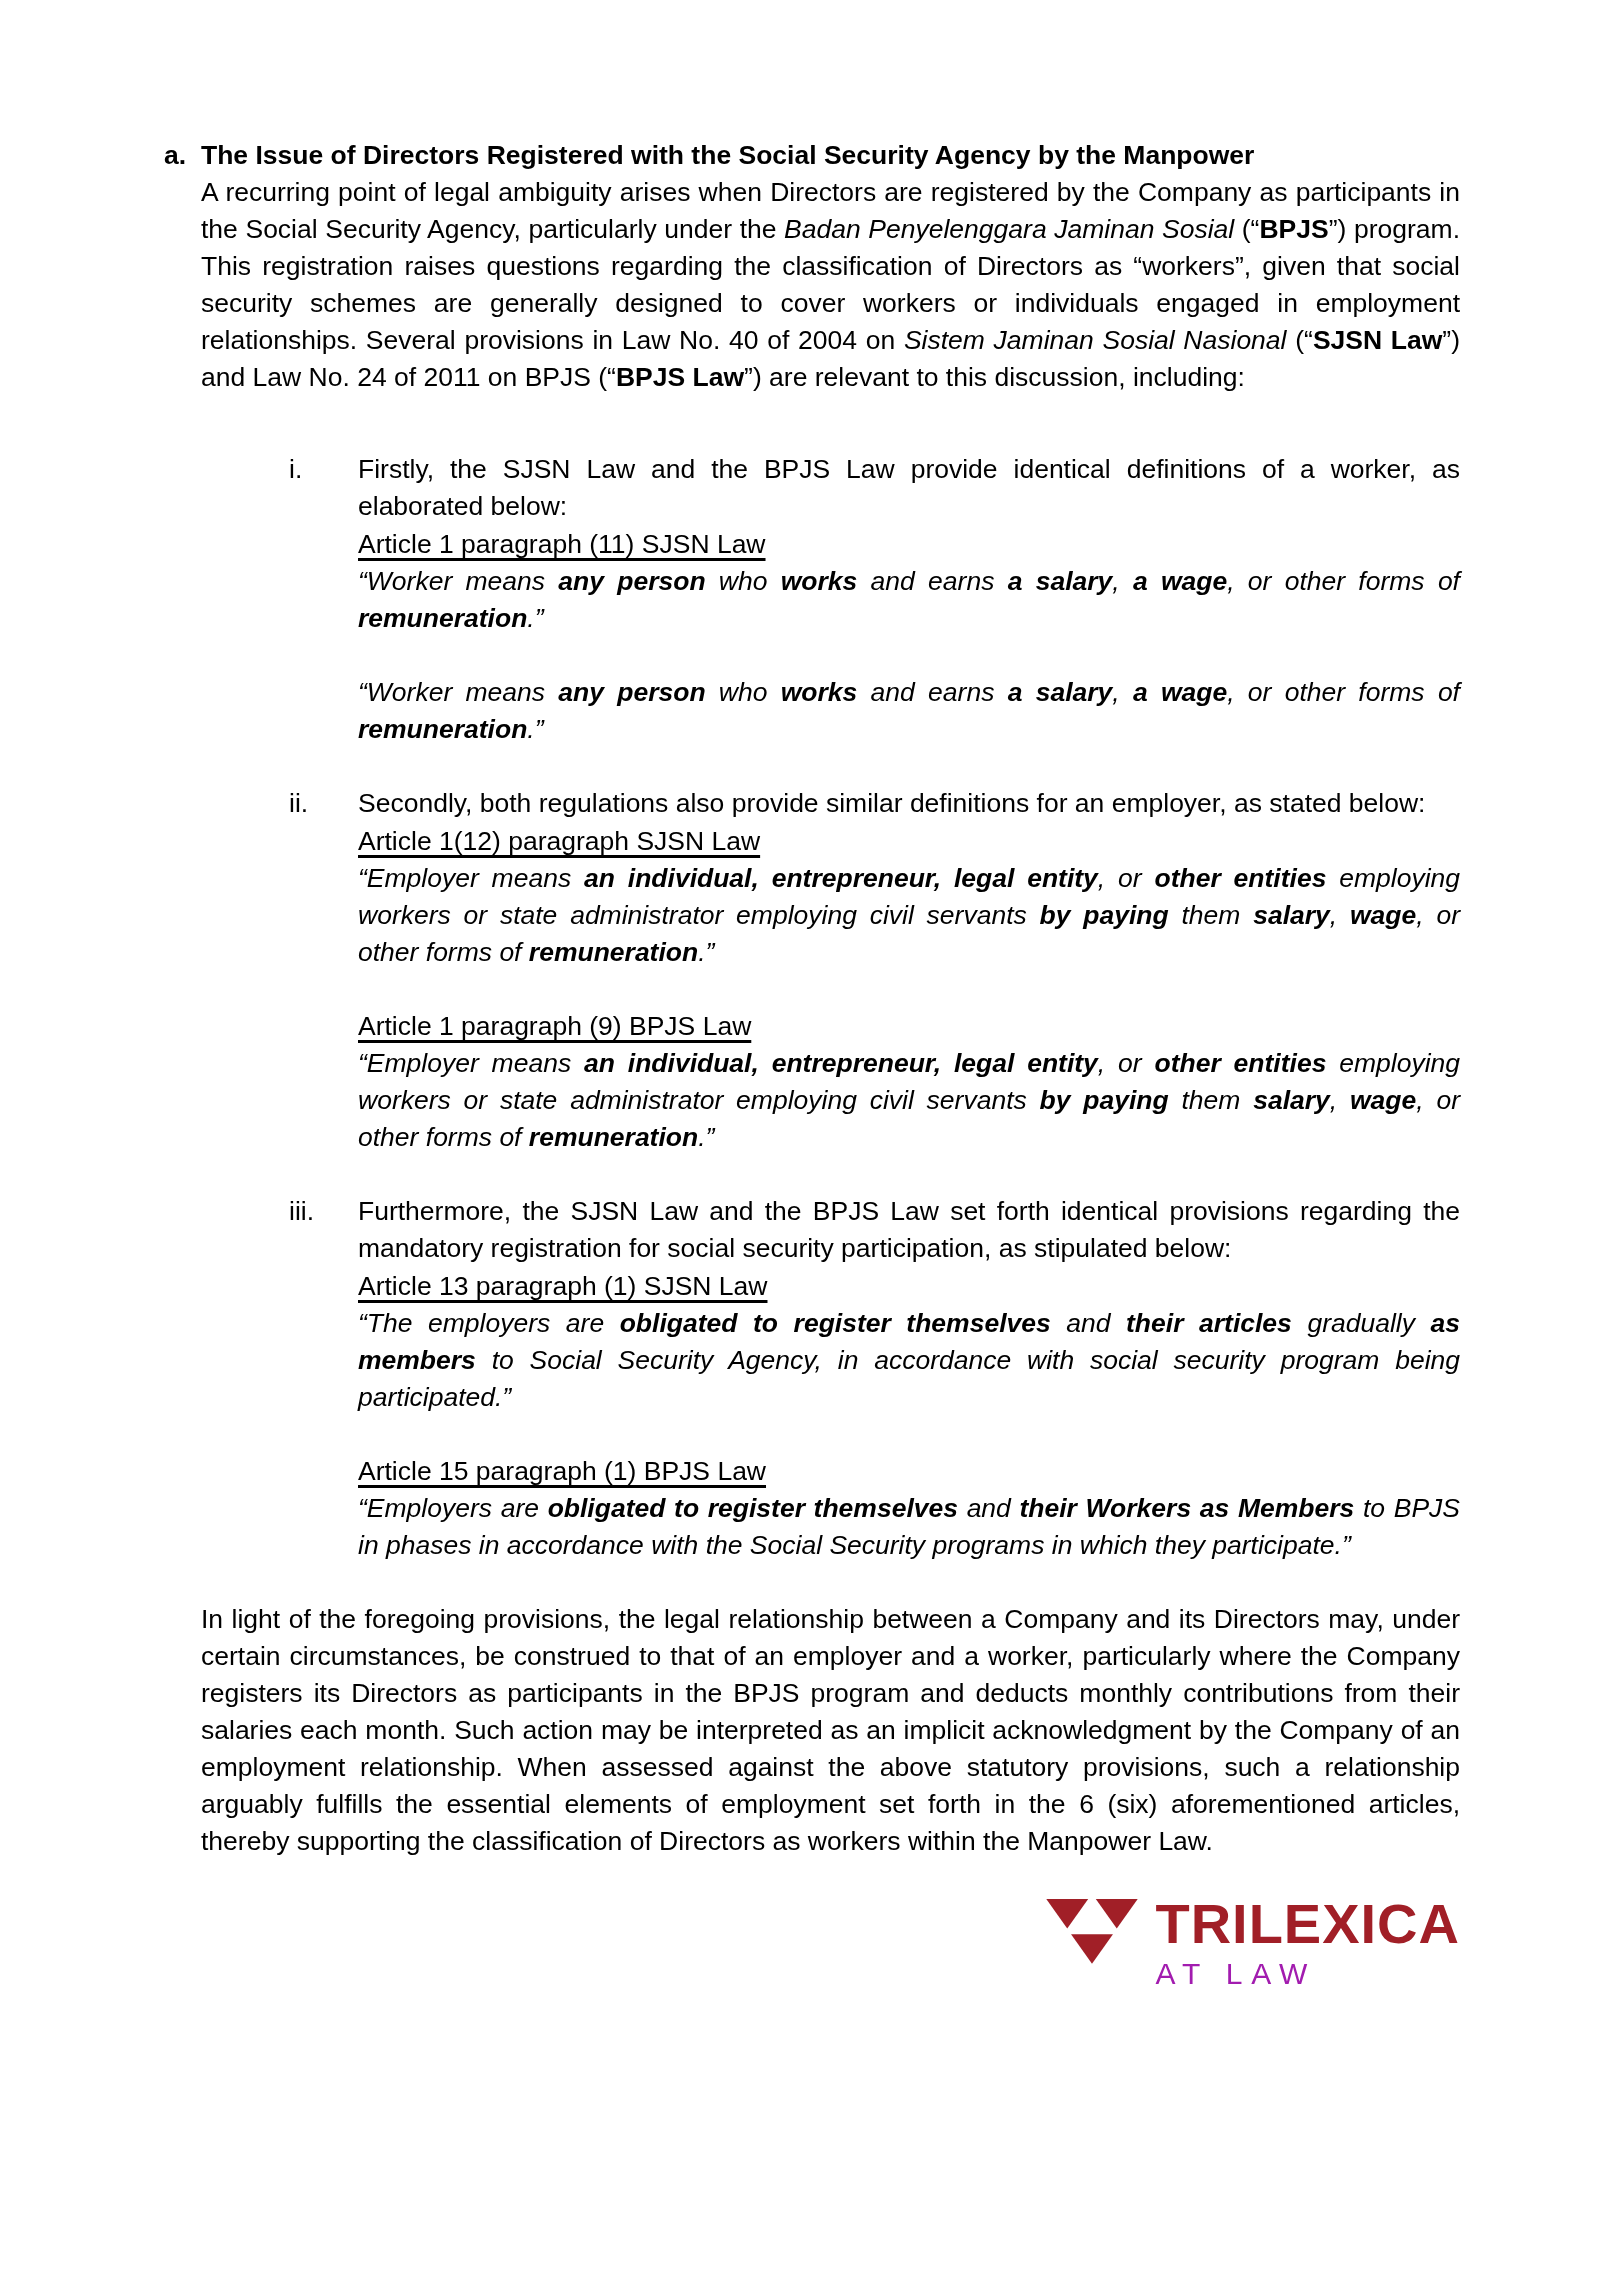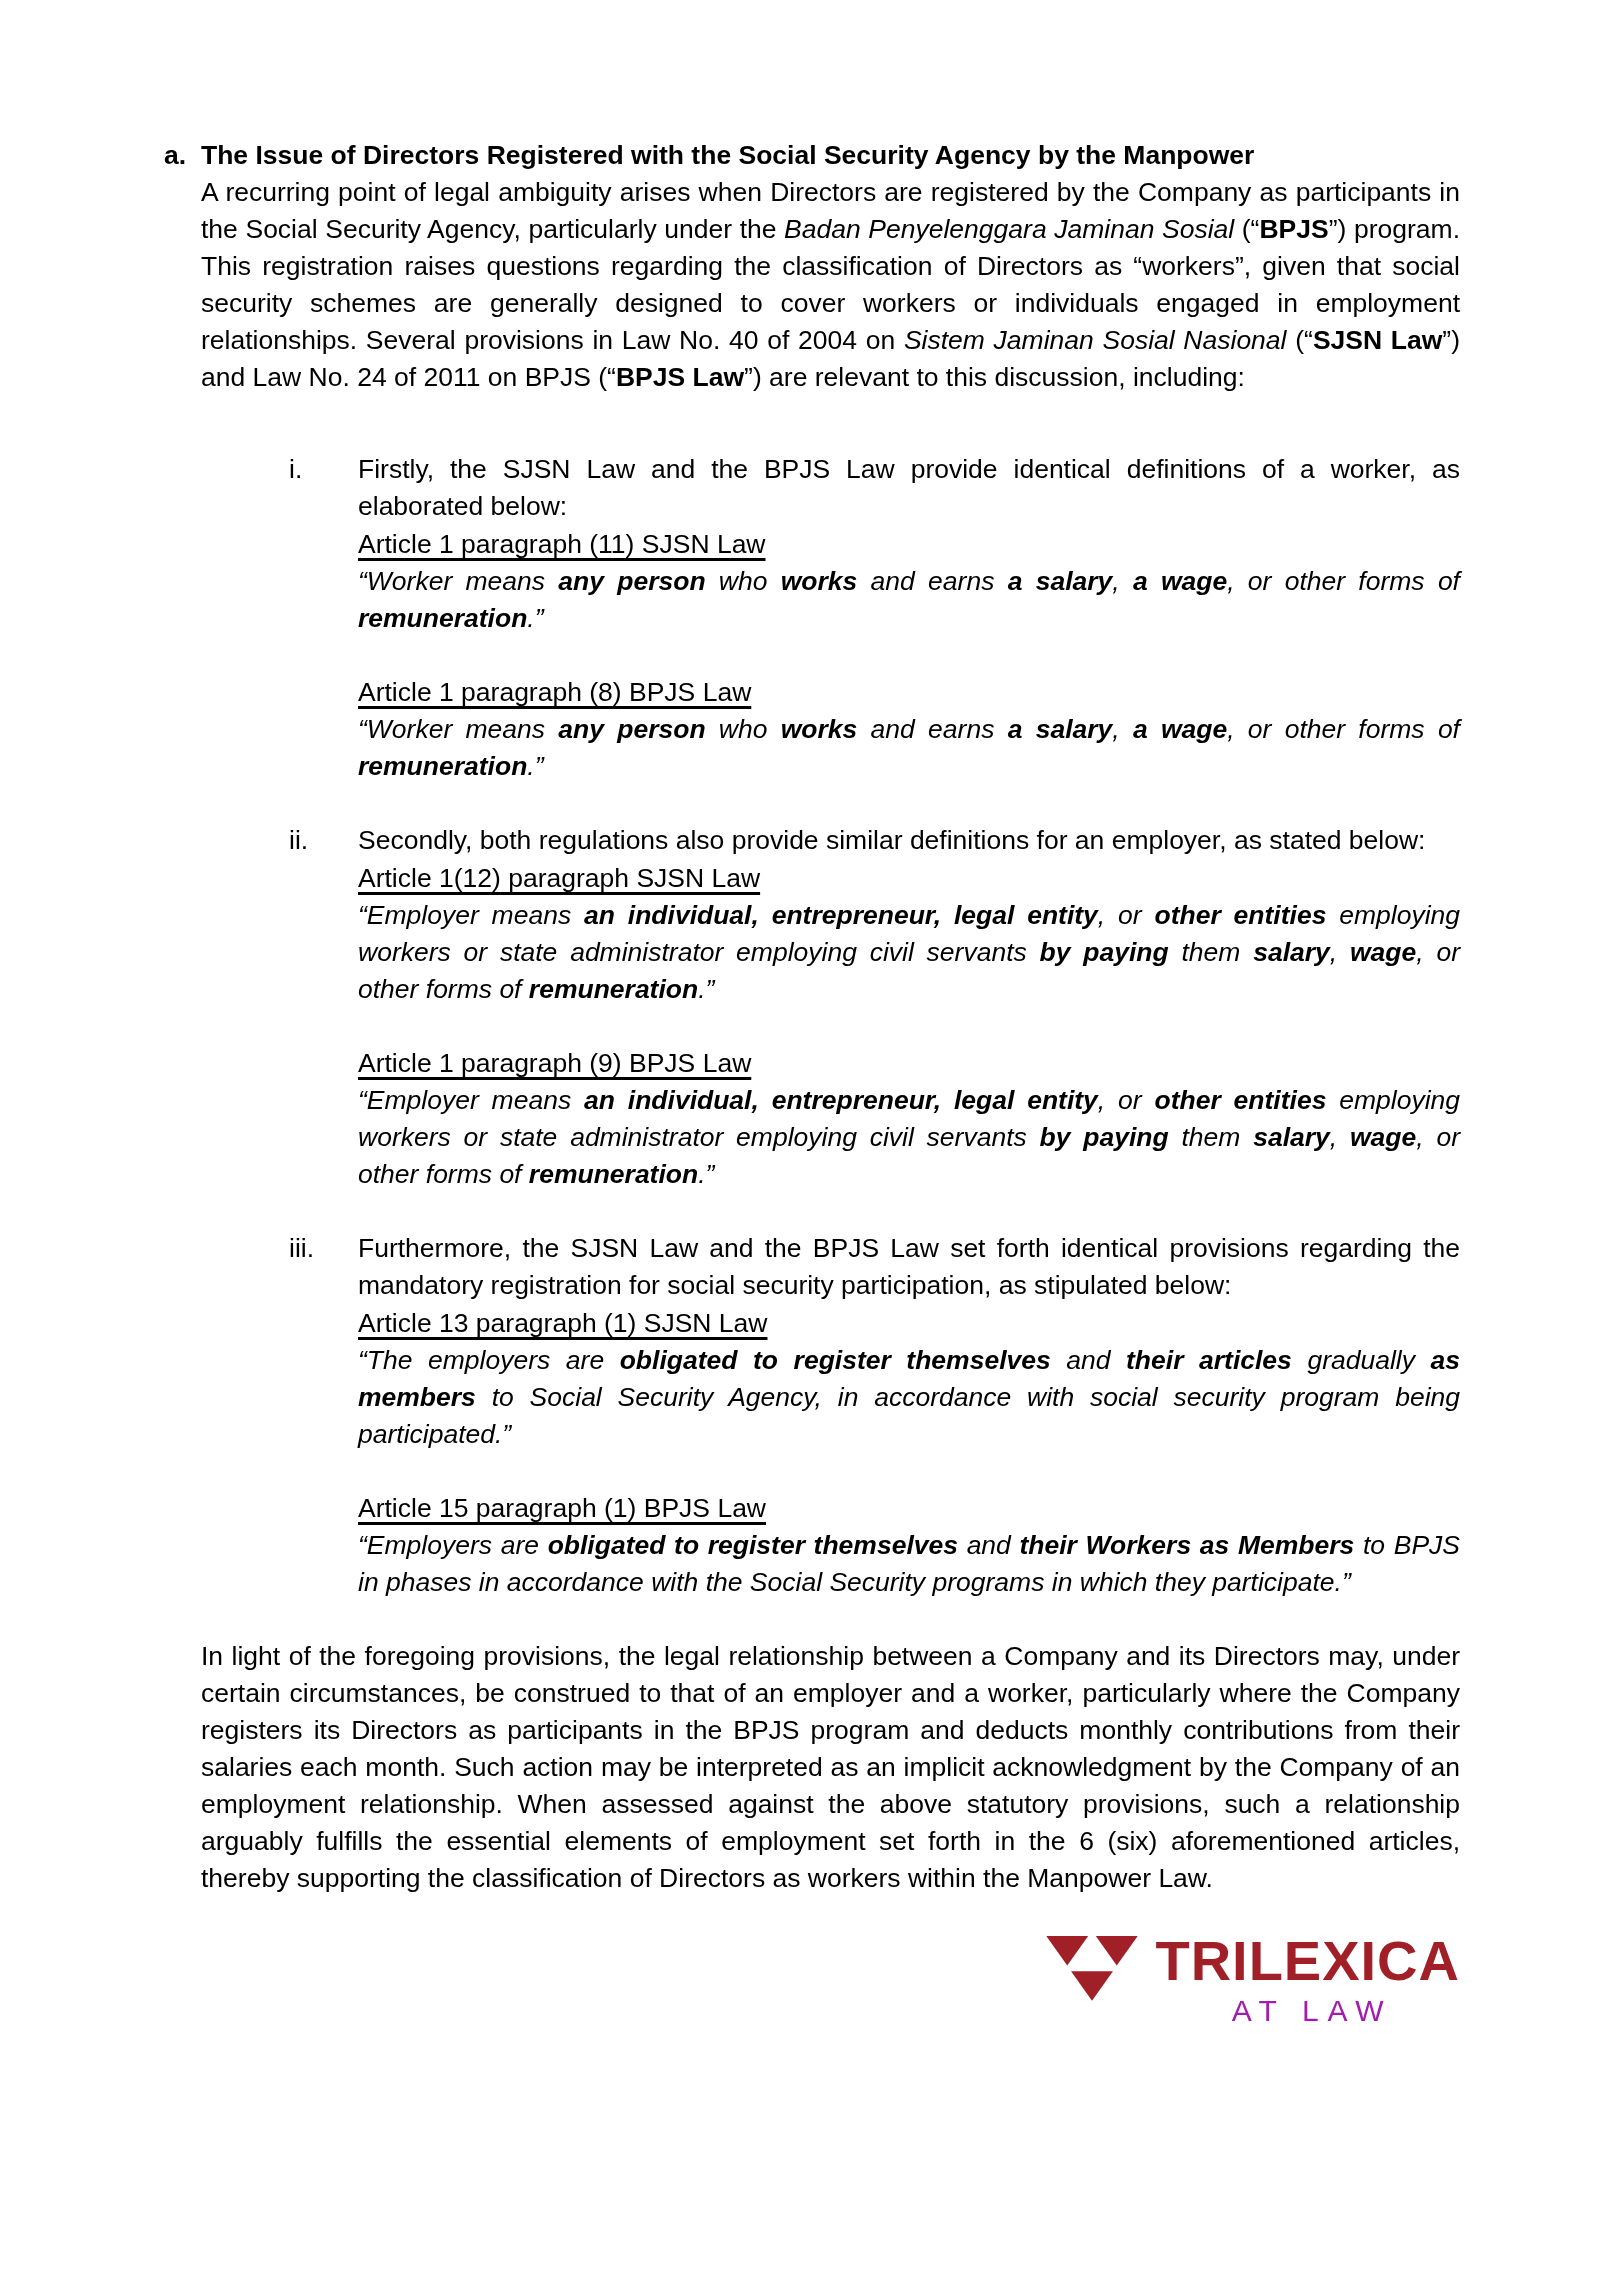--- a/index.html
+++ b/index.html
@@ -39,21 +39,21 @@
     text-decoration-thickness:2.5px;
     text-underline-offset:4.9px;
   }
   .quote { }
 
   .closing { margin-top:37px; }
 
   .logo { display:flex; justify-content:flex-end; margin-top:33px; }
   .logo-row { display:flex; align-items:flex-start; gap:15.7px; }
   .logo-mark { width:96px; height:80px; margin-top:5.9px; }
-  .logo-textcol { text-align:center; }
+  .logo-textcol { text-align:left; }
   .logo-name {
     font-weight:bold;
     font-size:56px;
     line-height:61px;
     letter-spacing:1px;
   }
   .logo-tagline {
     font-size:30px;
     line-height:39px;
     letter-spacing:8.8px;
@@ -77,21 +77,20 @@
 
     <div class="list-item">
       <div class="item-marker">i.</div>
       <div class="item-content">
         <div class="justify">Firstly, the SJSN Law and the BPJS Law provide identical definitions of a worker, as elaborated below:</div>
         <div class="article-block first">
           <div class="article-heading">Article 1 paragraph (11) SJSN Law</div>
           <div class="quote justify"><span class="it">“Worker means </span><span class="b it">any person</span><span class="it"> who </span><span class="b it">works</span><span class="it"> and earns </span><span class="b it">a salary</span><span class="it">, </span><span class="b it">a wage</span><span class="it">, or other forms of </span><span class="b it">remuneration</span><span class="it">.”</span></div>
         </div>
         <div class="article-block">
-          <div class="article-heading">Article 1 paragraph (8) BPJS Law</div>
           <div class="quote justify"><span class="it">“Worker means </span><span class="b it">any person</span><span class="it"> who </span><span class="b it">works</span><span class="it"> and earns </span><span class="b it">a salary</span><span class="it">, </span><span class="b it">a wage</span><span class="it">, or other forms of </span><span class="b it">remuneration</span><span class="it">.”</span></div>
         </div>
       </div>
     </div>
 
     <div class="list-item">
       <div class="item-marker">ii.</div>
       <div class="item-content">
         <div class="justify">Secondly, both regulations also provide similar definitions for an employer, as stated below:</div>
         <div class="article-block first">

